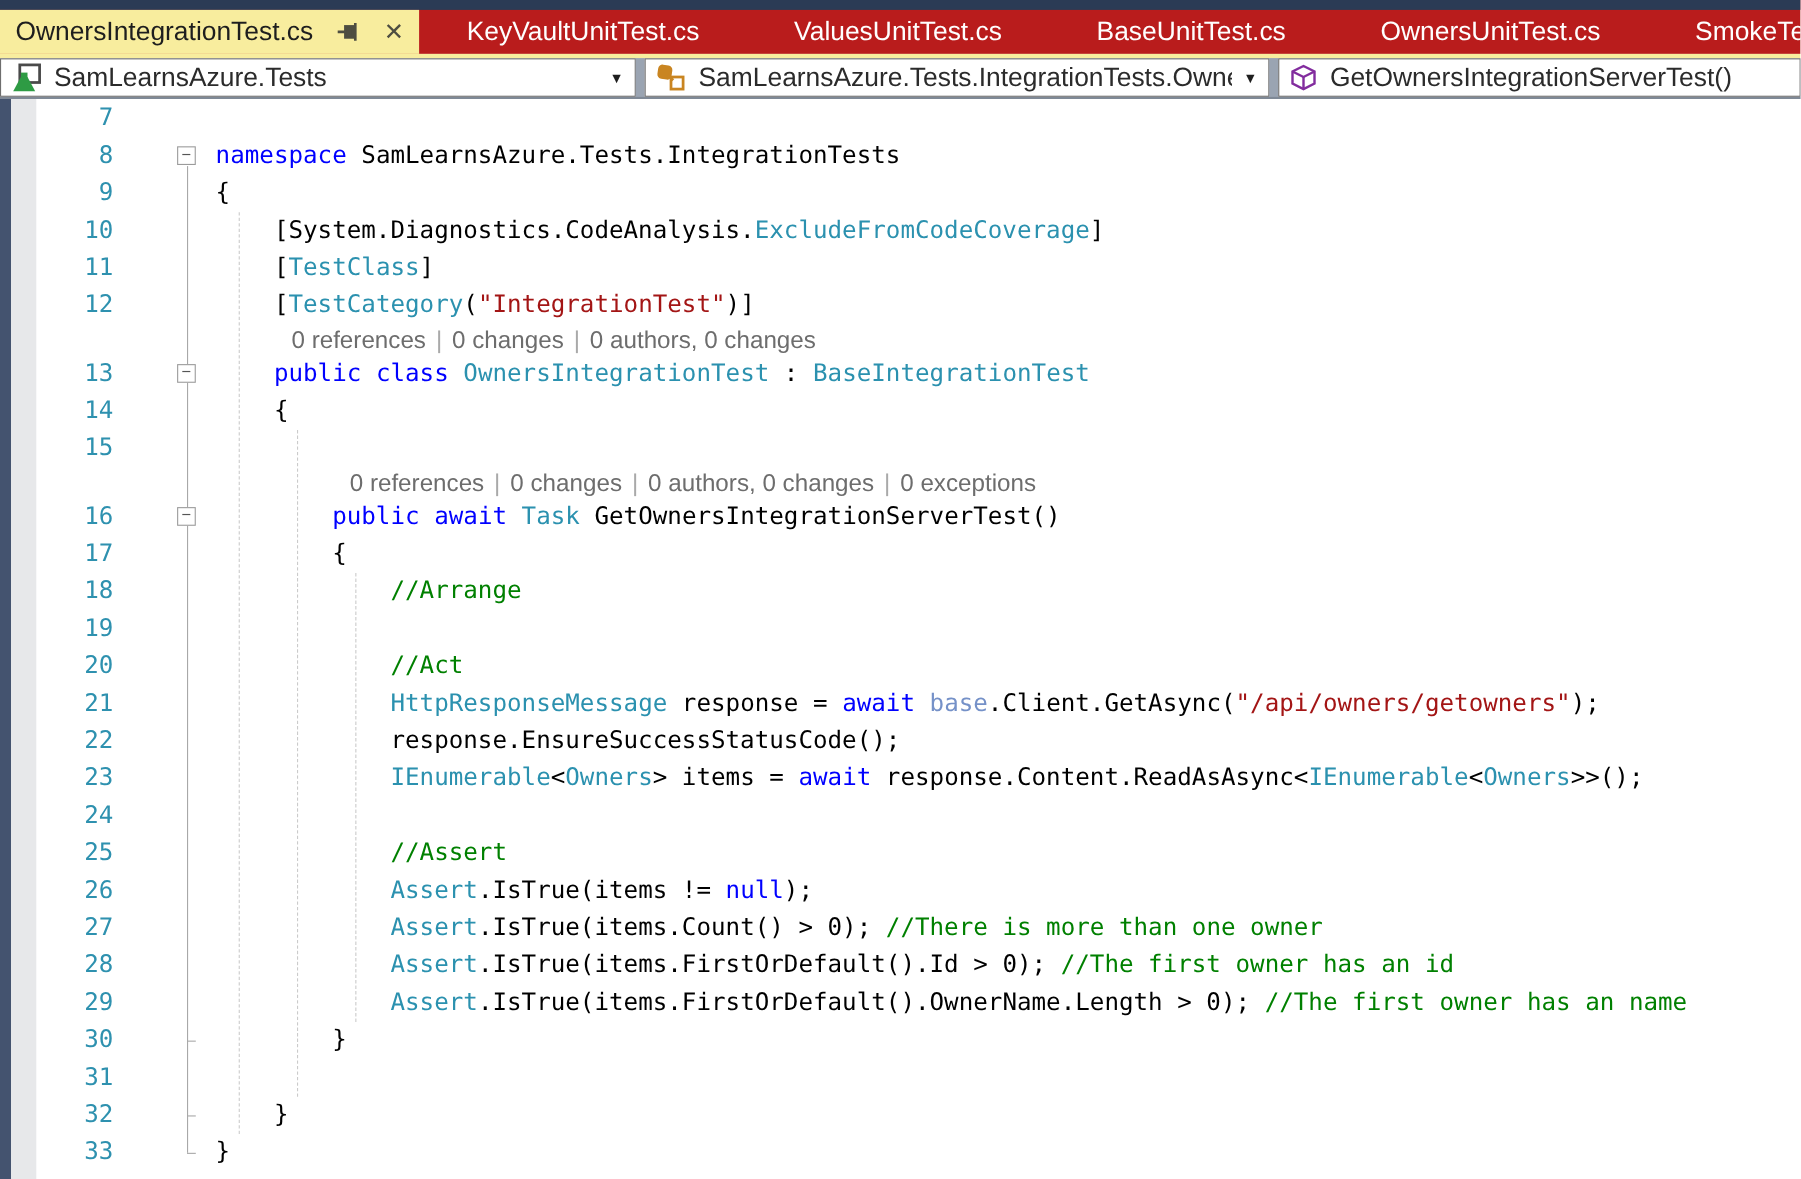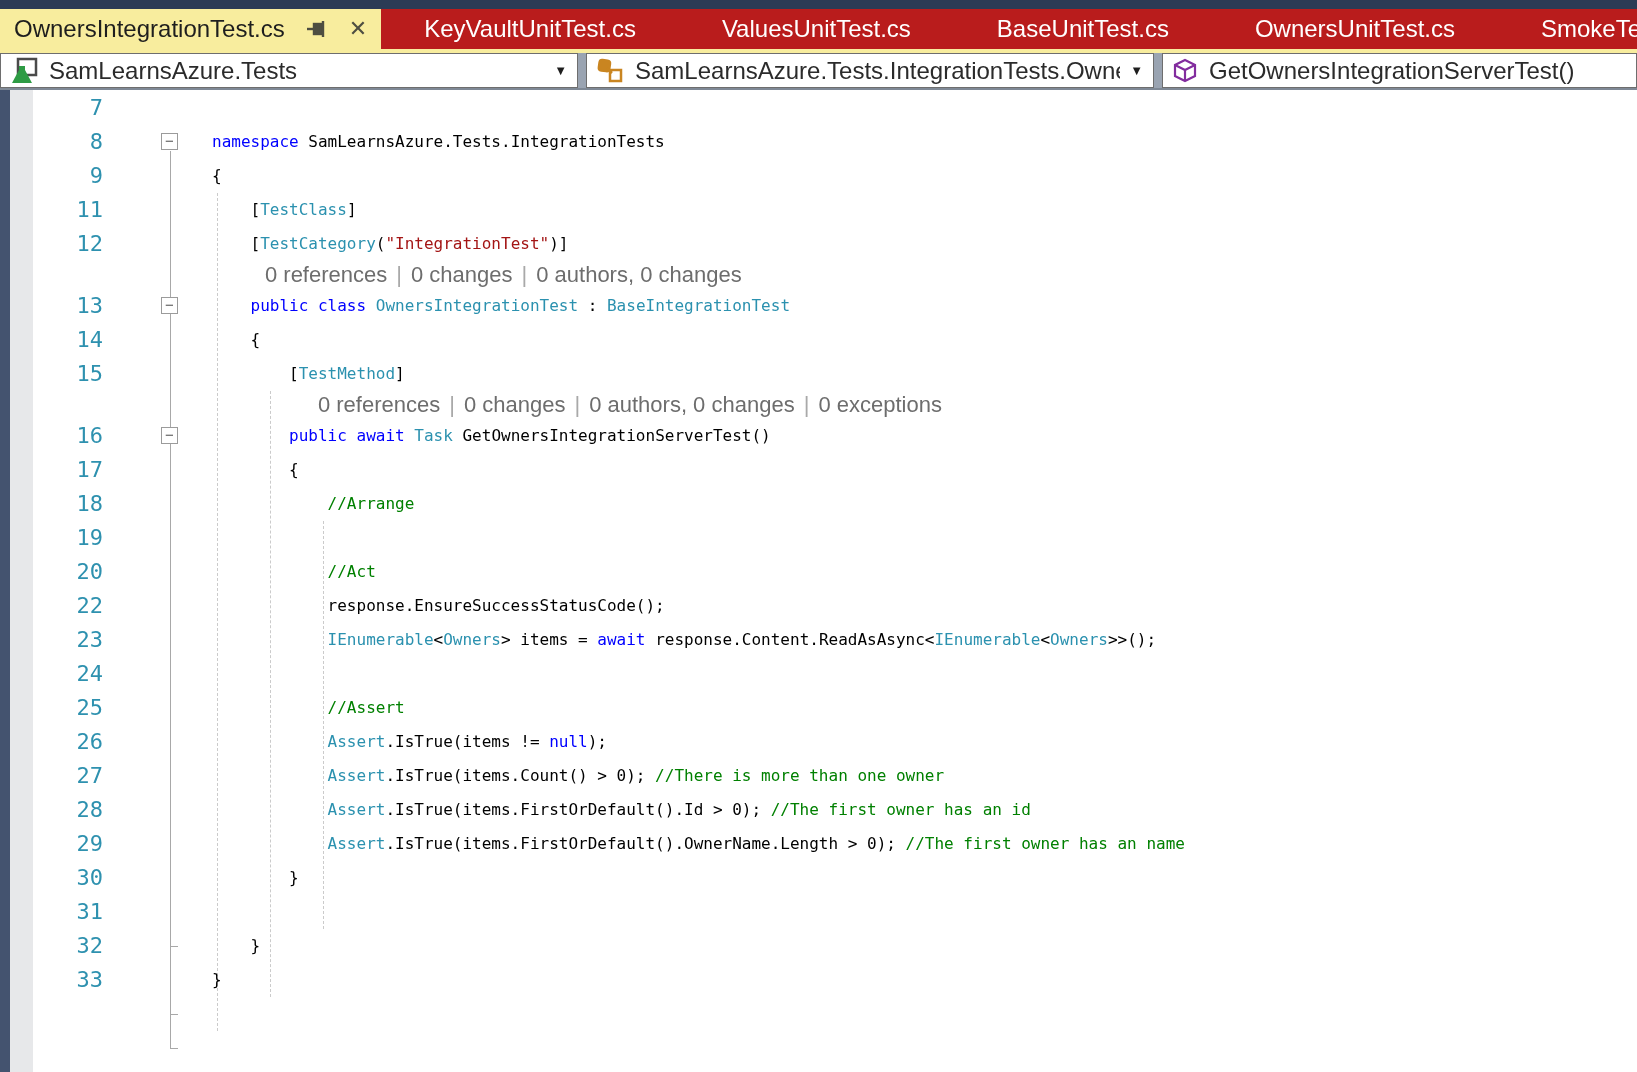--- a/index.html
+++ b/index.html
@@ -42,22 +42,22 @@
 
   #rows{position:absolute;left:0;top:1px;width:100%;z-index:2;}
   .row{position:relative;width:100%;}
   .code-row{height:34px;}
   .lens-row{height:28px;}
   .lineno{position:absolute;left:33px;width:70px;text-align:right;
           font-family:"DejaVu Sans Mono",monospace;font-size:22px;line-height:34px;color:#2E91AF;}
   .fold-box{position:absolute;left:161px;top:8px;width:17px;height:17px;background:#fff;
             border:1px solid #9B9B9B;box-sizing:border-box;color:#555;
             font-size:15px;line-height:14px;text-align:center;z-index:3;}
-  .code{position:absolute;left:212px;top:0;white-space:pre;
-        font-family:"DejaVu Sans Mono",monospace;font-size:16px;line-height:34px;color:#000;}
+  .code{position:absolute;left:196px;top:0;white-space:pre;
+        font-family:"DejaVu Sans Mono",monospace;font-size:22px;line-height:34px;color:#000;}
   .tok-k{color:#0000FF;}
   .tok-b{color:#7591C8;}
   .tok-t{color:#2B91AF;}
   .tok-s{color:#A31515;}
   .tok-c{color:#008000;}
   .tok-p{color:#000000;}
   .lens{position:absolute;top:0;font-size:22px;line-height:28px;color:#6D6D6D;white-space:nowrap;}
   .lens-sep{color:#A9A9A9;margin:0 9px;}
 </style>
 </head>
@@ -150,20 +150,24 @@
         <div class="row code-row">
           <span class="lineno">8</span>
           <div class="fold-box">−</div>
           <span class="code"><span class="tok-k">namespace</span><span class="tok-p"> SamLearnsAzure.Tests.IntegrationTests</span></span>
         </div>
         <div class="row code-row">
           <span class="lineno">9</span>
           <span class="code"><span class="tok-p">{</span></span>
         </div>
         <div class="row code-row">
+          <span class="lineno">10</span>
+          <span class="code"><span class="tok-p">    [System.Diagnostics.CodeAnalysis.</span><span class="tok-t">ExcludeFromCodeCoverage</span><span class="tok-p">]</span></span>
+        </div>
+        <div class="row code-row">
           <span class="lineno">11</span>
           <span class="code"><span class="tok-p">    [</span><span class="tok-t">TestClass</span><span class="tok-p">]</span></span>
         </div>
         <div class="row code-row">
           <span class="lineno">12</span>
           <span class="code"><span class="tok-p">    [</span><span class="tok-t">TestCategory</span><span class="tok-p">(</span><span class="tok-s">"IntegrationTest"</span><span class="tok-p">)]</span></span>
         </div>
         <div class="row lens-row">
           <span class="lens" style="left: 264.96px;"><span>0 references</span><span class="lens-sep">|</span><span>0 changes</span><span class="lens-sep">|</span><span>0 authors, 0 changes</span></span>
         </div>
@@ -171,21 +175,20 @@
           <span class="lineno">13</span>
           <div class="fold-box">−</div>
           <span class="code"><span class="tok-p">    </span><span class="tok-k">public</span><span class="tok-p"> </span><span class="tok-k">class</span><span class="tok-p"> </span><span class="tok-t">OwnersIntegrationTest</span><span class="tok-p"> : </span><span class="tok-t">BaseIntegrationTest</span></span>
         </div>
         <div class="row code-row">
           <span class="lineno">14</span>
           <span class="code"><span class="tok-p">    {</span></span>
         </div>
         <div class="row code-row">
           <span class="lineno">15</span>
-          <span class="code"><span class="tok-p">        [</span><span class="tok-t">TestMethod</span><span class="tok-p">]</span></span>
         </div>
         <div class="row lens-row">
           <span class="lens" style="left: 317.92px;"><span>0 references</span><span class="lens-sep">|</span><span>0 changes</span><span class="lens-sep">|</span><span>0 authors, 0 changes</span><span class="lens-sep">|</span><span>0 exceptions</span></span>
         </div>
         <div class="row code-row">
           <span class="lineno">16</span>
           <div class="fold-box">−</div>
           <span class="code"><span class="tok-p">        </span><span class="tok-k">public</span><span class="tok-p"> </span><span class="tok-k">await</span><span class="tok-p"> </span><span class="tok-t">Task</span><span class="tok-p"> GetOwnersIntegrationServerTest()</span></span>
         </div>
         <div class="row code-row">
@@ -198,20 +201,24 @@
         </div>
         <div class="row code-row">
           <span class="lineno">19</span>
           <span class="code"></span>
         </div>
         <div class="row code-row">
           <span class="lineno">20</span>
           <span class="code"><span class="tok-p">            </span><span class="tok-c">//Act</span></span>
         </div>
         <div class="row code-row">
+          <span class="lineno">21</span>
+          <span class="code"><span class="tok-p">            </span><span class="tok-t">HttpResponseMessage</span><span class="tok-p"> response = </span><span class="tok-k">await</span><span class="tok-p"> </span><span class="tok-b">base</span><span class="tok-p">.Client.GetAsync(</span><span class="tok-s">"/api/owners/getowners"</span><span class="tok-p">);</span></span>
+        </div>
+        <div class="row code-row">
           <span class="lineno">22</span>
           <span class="code"><span class="tok-p">            response.EnsureSuccessStatusCode();</span></span>
         </div>
         <div class="row code-row">
           <span class="lineno">23</span>
           <span class="code"><span class="tok-p">            </span><span class="tok-t">IEnumerable</span><span class="tok-p">&lt;</span><span class="tok-t">Owners</span><span class="tok-p">&gt; items = </span><span class="tok-k">await</span><span class="tok-p"> response.Content.ReadAsAsync&lt;</span><span class="tok-t">IEnumerable</span><span class="tok-p">&lt;</span><span class="tok-t">Owners</span><span class="tok-p">&gt;&gt;();</span></span>
         </div>
         <div class="row code-row">
           <span class="lineno">24</span>
           <span class="code"></span>

